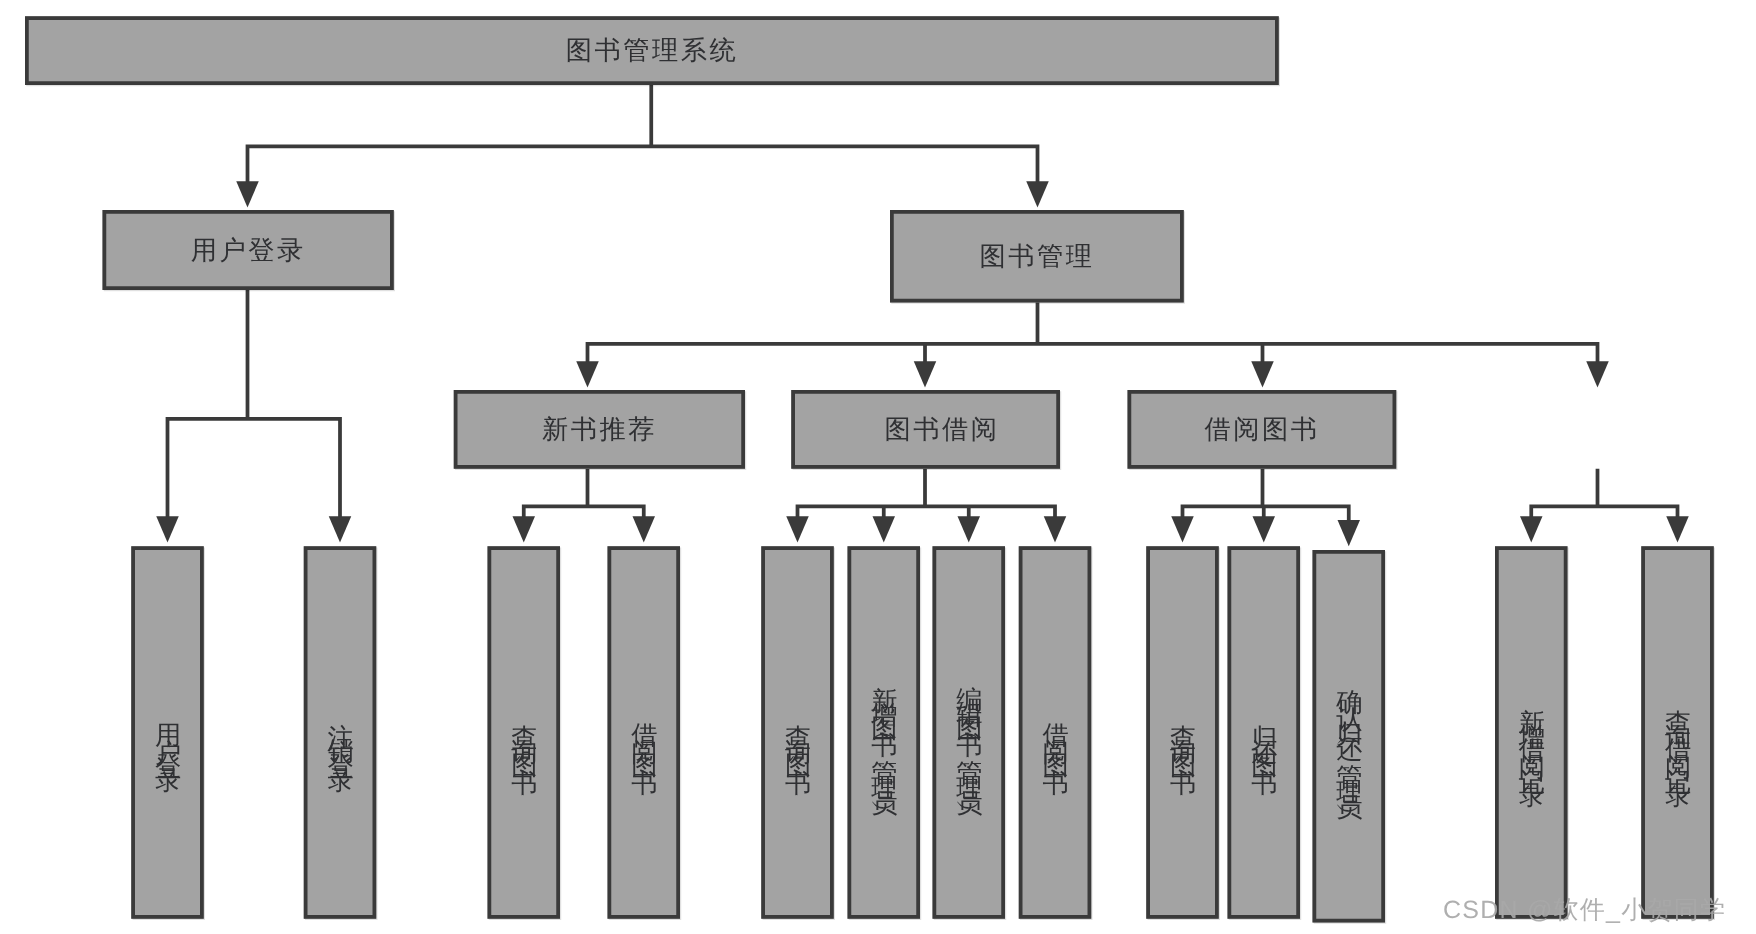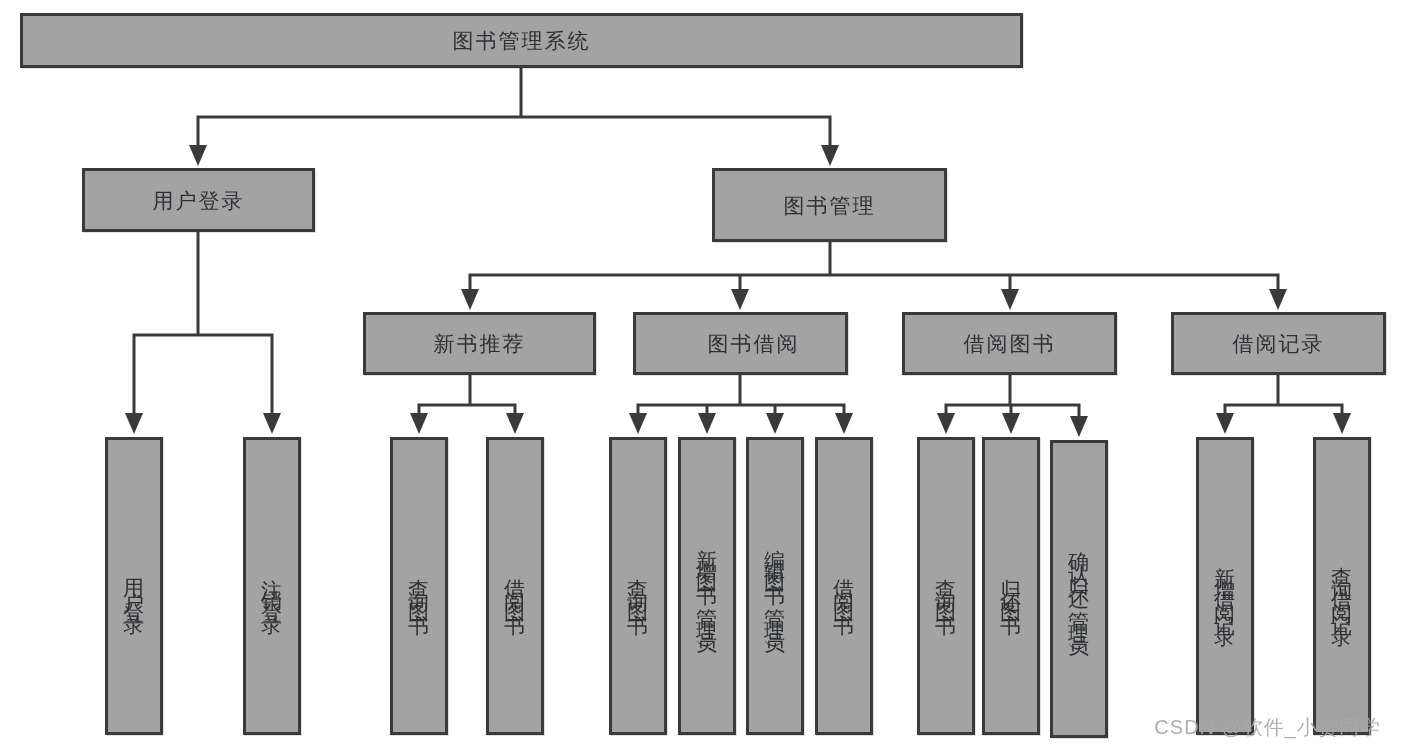--- a/index.html
+++ b/index.html
@@ -123,23 +123,20 @@
 
   <div class="box hbox" style="left:363px; top:312px; width:233px; height:63px;">
     <span class="lbl">新书推荐</span>
   </div>
   <div class="box hbox" style="left:633px; top:312px; width:215px; height:63px;padding-left:26px;">
     <span class="lbl">图书借阅</span>
   </div>
   <div class="box hbox" style="left:902px; top:312px; width:215px; height:63px;">
     <span class="lbl">借阅图书</span>
   </div>
-  <div class="box hbox" style="left:1171px; top:312px; width:215px; height:63px;">
-    <span class="lbl">借阅记录</span>
-  </div>
 
   <div class="box vbox" style="left:105px; top:437px; width:58px; height:298px;">
     <span class="lbl">用户登录</span>
   </div>
   <div class="box vbox" style="left:243px; top:437px; width:58px; height:298px;">
     <span class="lbl">注销登录</span>
   </div>
 
   <div class="box vbox" style="left:390px; top:437px; width:58px; height:298px;">
     <span class="lbl">查询图书</span>

